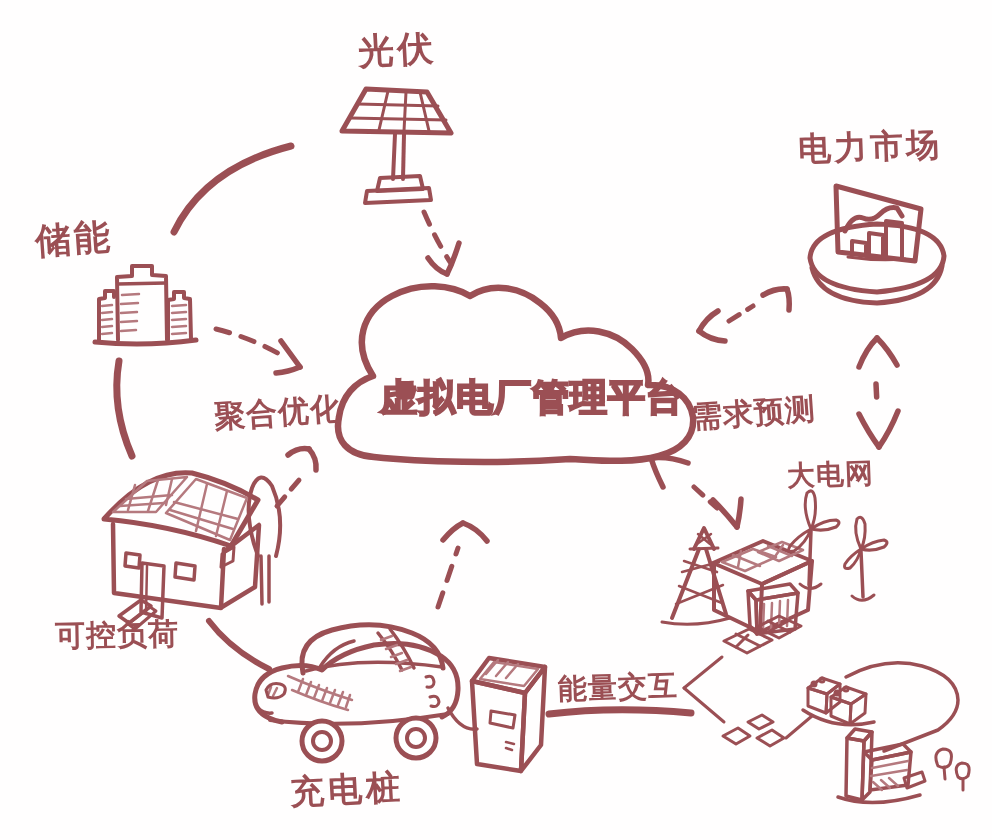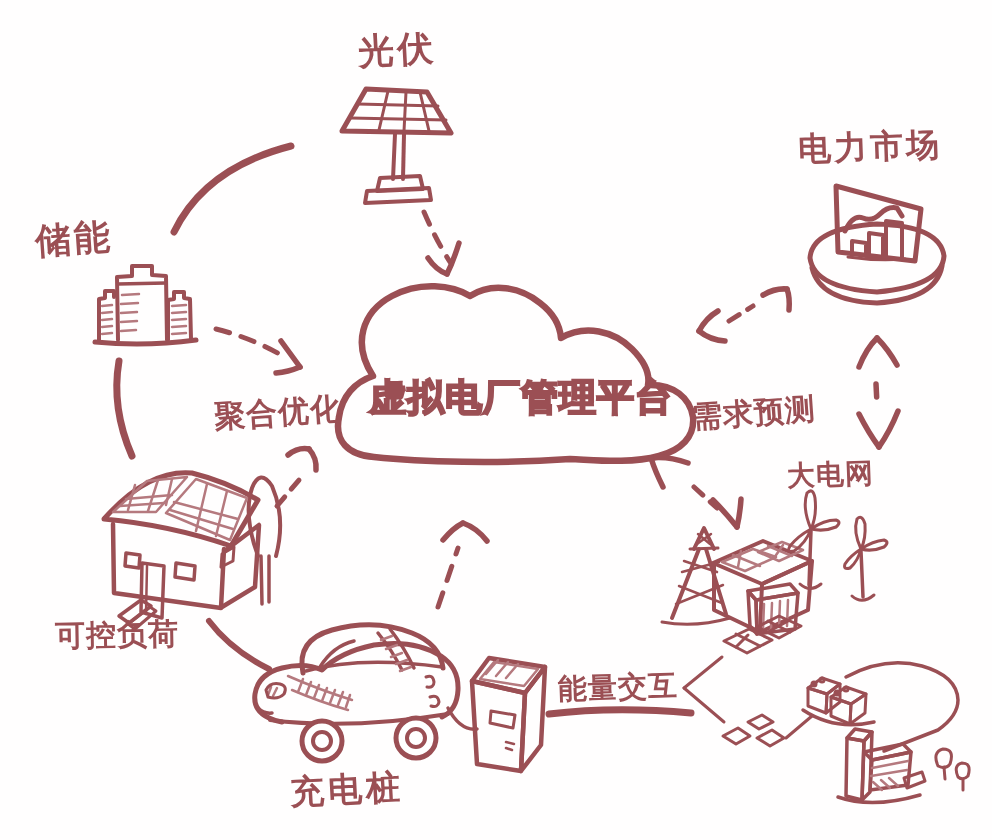--- a/index.html
+++ b/index.html
@@ -16,21 +16,21 @@
   .lbl-pv       {left:358px;top:32px; font-size:36px;transform:rotate(-3deg);}
   .lbl-market   {left:798px;top:130px;font-size:33px;transform:rotate(-2deg);}
   .lbl-storage  {left:35px; top:221px;font-size:36px;transform:rotate(-4deg);}
   .lbl-agg      {left:214px;top:397px;font-size:31px;transform:rotate(-4deg);letter-spacing:1px;}
   .lbl-forecast {left:692px;top:398px;font-size:30px;transform:rotate(-4deg);letter-spacing:1px;}
   .lbl-grid     {left:787px;top:461px;font-size:28px;transform:rotate(-2deg);letter-spacing:1px;}
   .lbl-load     {left:55px; top:620px;font-size:30px;transform:rotate(-1deg);letter-spacing:1px;}
   .lbl-charger  {left:290px;top:772px;font-size:34px;transform:rotate(-3deg);letter-spacing:4px;}
   .lbl-exchange {left:558px;top:673px;font-size:29px;transform:rotate(-2deg);letter-spacing:1px;}
   .cloud-title{
-    position:absolute;left:358px;top:373px;width:326px;text-align:center;
+    position:absolute;left:358px;top:373px;width:326px;text-align:right;
     font-size:37px;font-weight:bold;letter-spacing:1px;color:#a85a5f;
   }
   @supports (-webkit-text-stroke: 1px black){
     .cloud-title{color:#ffffff;-webkit-text-stroke:2.2px #9b4f54;}
   }
 </style>
 </head>
 <body>
 
 <div class="canvas">

